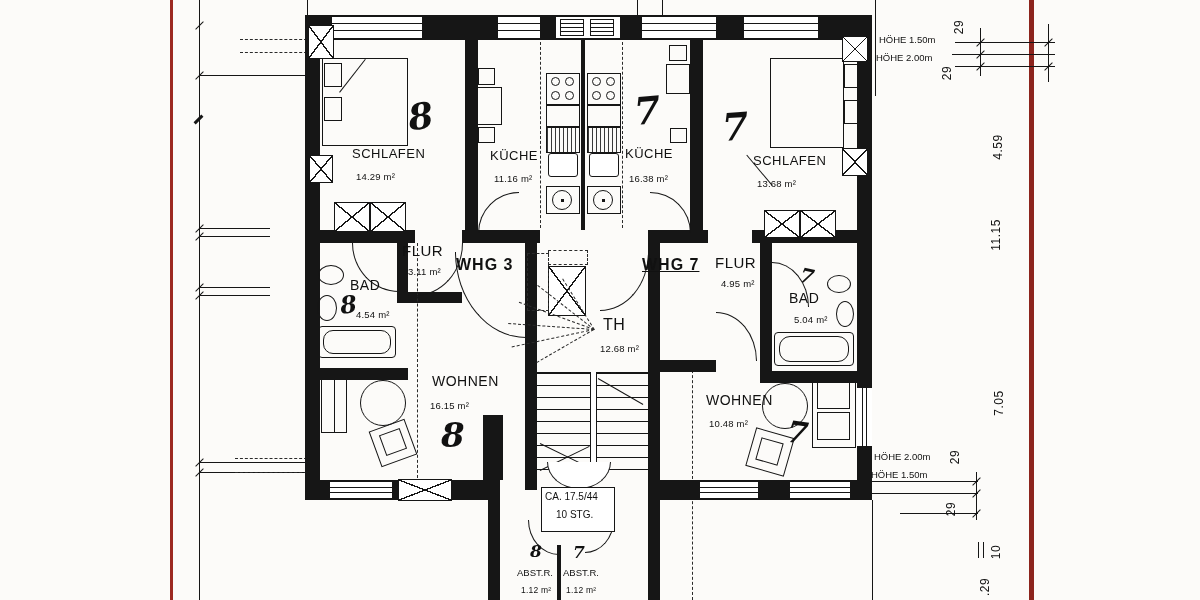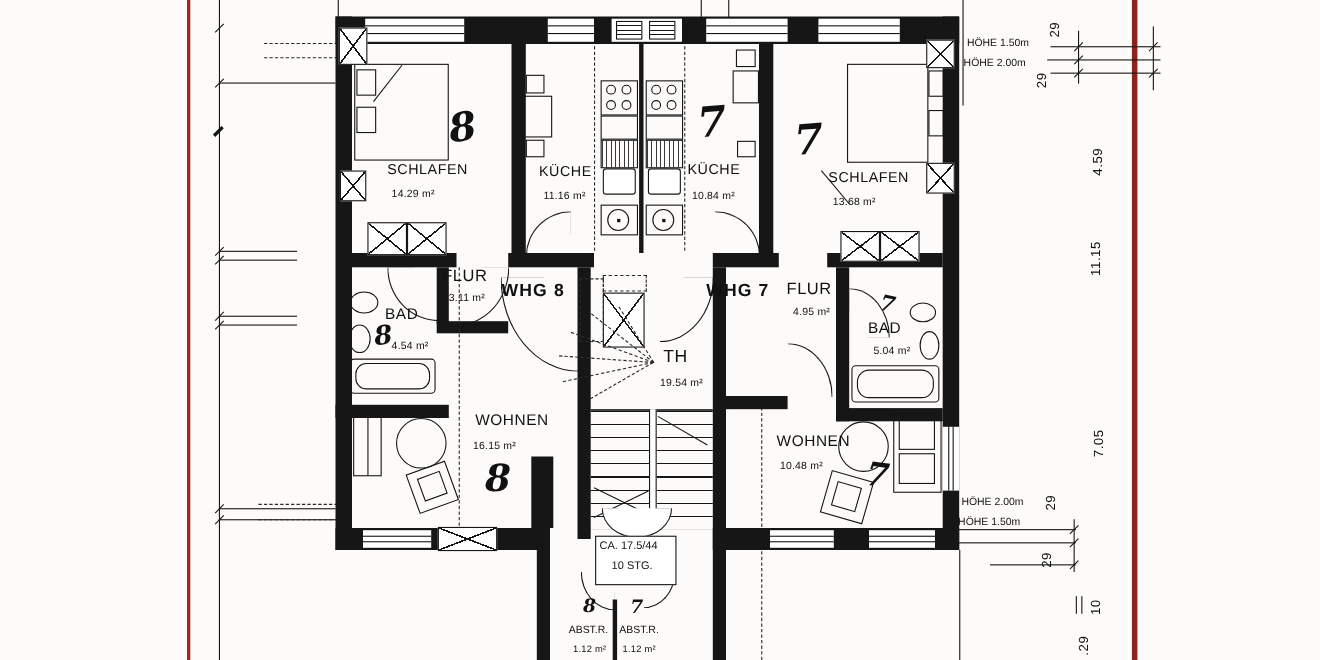--- a/index.html
+++ b/index.html
@@ -219,32 +219,32 @@
   <div class="lbl" style="left:556px;top:509px;font-size:10px;letter-spacing:0;">10 STG.</div>
 
   <div class="lbl" style="left:352px;top:146px;">SCHLAFEN</div>
   <div class="lbl area" style="left:356px;top:171px;">14.29 m²</div>
   <div class="hw" style="left:408px;top:98px;font-size:36px;transform:rotate(-8deg);">8</div>
 
   <div class="lbl" style="left:490px;top:148px;">KÜCHE</div>
   <div class="lbl area" style="left:494px;top:173px;">11.16 m²</div>
 
   <div class="lbl" style="left:625px;top:146px;">KÜCHE</div>
-  <div class="lbl area" style="left:629px;top:173px;">10.84 m²</div>
+  <div class="lbl area" style="left:629px;top:173px;">16.38 m²</div>
   <div class="hw" style="left:634px;top:92px;font-size:38px;transform:rotate(-5deg);">7</div>
 
   <div class="lbl" style="left:753px;top:153px;">SCHLAFEN</div>
   <div class="lbl area" style="left:757px;top:178px;">13.68 m²</div>
   <div class="hw" style="left:722px;top:108px;font-size:38px;transform:rotate(-4deg);">7</div>
 
   <div class="lbl" style="left:402px;top:242px;font-size:15px;">FLUR</div>
   <div class="lbl area" style="left:408px;top:266px;">3.11 m²</div>
 
-  <div class="lbl big" style="left:456px;top:256px;">WHG 8</div>
-  <div class="lbl big" style="left:642px;top:256px;">WHG 7</div>
+  <div class="lbl big" style="left:456px;top:256px;">WHG 3</div>
+  <div class="lbl big" style="left:642px;top:256px;text-decoration:underline;">WHG 7</div>
 
   <div class="lbl" style="left:715px;top:254px;font-size:15px;">FLUR</div>
   <div class="lbl area" style="left:721px;top:278px;">4.95 m²</div>
 
   <div class="lbl" style="left:350px;top:277px;font-size:14px;">BAD</div>
   <div class="lbl area" style="left:356px;top:309px;">4.54 m²</div>
   <div class="hw" style="left:340px;top:293px;font-size:24px;transform:rotate(-6deg);">8</div>
 
   <div class="lbl" style="left:789px;top:290px;font-size:14px;">BAD</div>
   <div class="lbl area" style="left:794px;top:314px;">5.04 m²</div>
@@ -252,21 +252,21 @@
 
   <div class="lbl" style="left:432px;top:373px;font-size:14px;">WOHNEN</div>
   <div class="lbl area" style="left:430px;top:400px;">16.15 m²</div>
   <div class="hw" style="left:441px;top:418px;font-size:34px;">8</div>
 
   <div class="lbl" style="left:706px;top:392px;font-size:14px;">WOHNEN</div>
   <div class="lbl area" style="left:709px;top:418px;">10.48 m²</div>
   <div class="hw" style="left:787px;top:418px;font-size:30px;transform:rotate(8deg);">7</div>
 
   <div class="lbl" style="left:603px;top:316px;font-size:16px;">TH</div>
-  <div class="lbl area" style="left:600px;top:343px;">19.54 m²</div>
+  <div class="lbl area" style="left:600px;top:343px;">12.68 m²</div>
 
   <div class="lbl" style="left:517px;top:567px;font-size:9.5px;letter-spacing:0;">ABST.R.</div>
   <div class="lbl area" style="left:521px;top:585px;font-size:8.5px;">1.12 m²</div>
   <div class="hw" style="left:530px;top:543px;font-size:17px;">8</div>
 
   <div class="lbl" style="left:563px;top:567px;font-size:9.5px;letter-spacing:0;">ABST.R.</div>
   <div class="lbl area" style="left:566px;top:585px;font-size:8.5px;">1.12 m²</div>
   <div class="hw" style="left:573px;top:544px;font-size:17px;">7</div>
 
   <div class="lbl" style="left:879px;top:34px;font-size:9.5px;letter-spacing:0;">HÖHE 1.50m</div>

